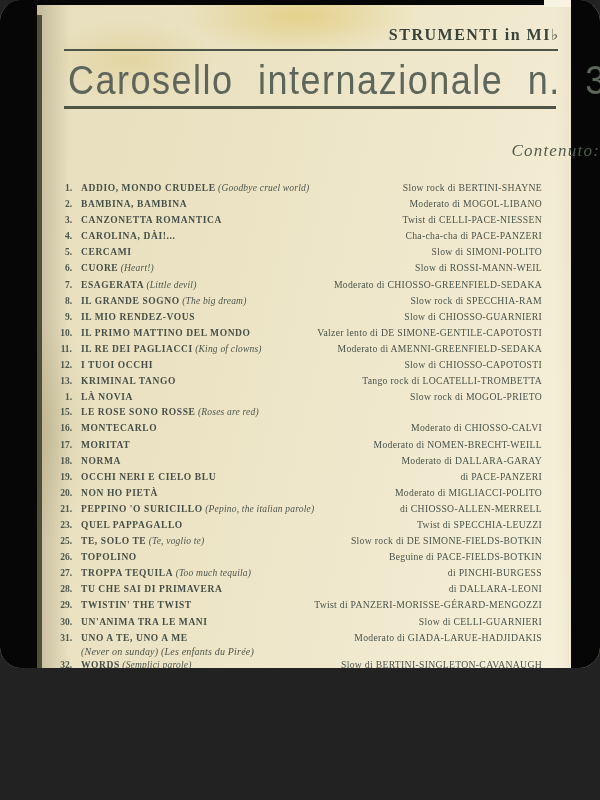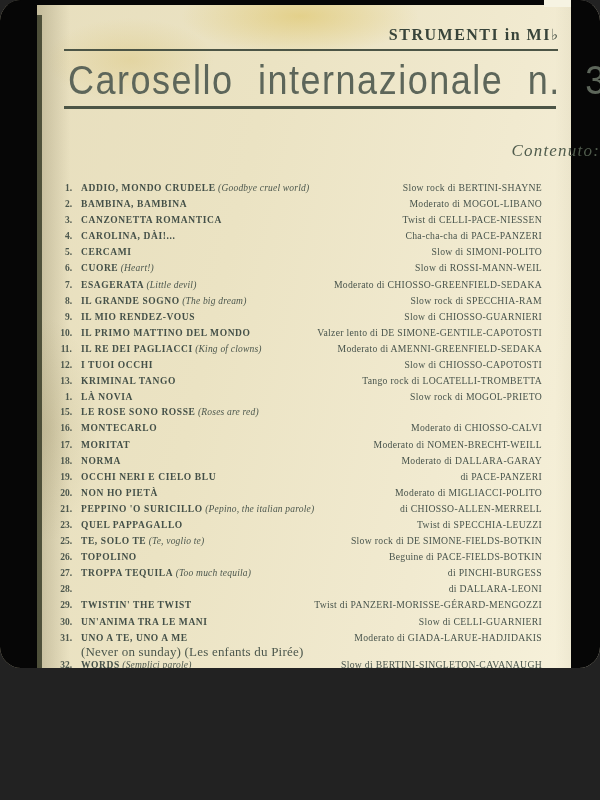--- a/index.html
+++ b/index.html
@@ -48,21 +48,21 @@
     font-size:17px;letter-spacing:1.2px;color:#505c4d;
   }
 
   .toc{position:absolute;top:180px;left:52px;width:490px;color:#49544a;}
   .toc-row{display:flex;align-items:baseline;line-height:15.1px;white-space:nowrap;}
   .toc-num{flex:0 0 20px;text-align:right;margin-right:9px;font-size:9.5px;font-weight:bold;color:#4c574d;}
   .toc-main{flex:0 1 auto;font-size:9.5px;}
   .toc-title{font-weight:bold;letter-spacing:0.6px;color:#445048;}
   .toc-sub{font-style:italic;letter-spacing:0.2px;color:#4c574d;}
   .toc-credit{margin-left:auto;padding-left:8px;text-align:left;font-size:9.7px;letter-spacing:0.3px;color:#48544c;}
-  .toc-sub2-row{line-height:11px;padding-left:29px;font-size:13px;color:#4c574d;letter-spacing:0.2px;}
+  .toc-sub2-row{line-height:11px;padding-left:29px;font-size:10px;font-style:italic;color:#4c574d;letter-spacing:0.2px;}
 
   .frule{position:absolute;left:68px;width:492px;height:4px;
     border-top:1.5px solid #47523f;border-bottom:1.5px solid #47523f;box-sizing:border-box;}
   .frule-top{top:717px;}
   .frule-bottom{top:759px;left:72px;width:488px;}
 
   .publisher{
     position:absolute;top:725px;left:72px;white-space:nowrap;
     font-family:"Liberation Sans",sans-serif;font-weight:bold;color:#3f4e3e;
     font-size:26px;transform:scale(0.93,1.08);transform-origin:left top;
@@ -292,20 +292,24 @@
       <div class="toc-row">
     <span class="toc-num">27.</span>
     <span class="toc-main">
       <span class="toc-title">TROPPA TEQUILA</span>
       <span class="toc-sub">(Too much tequila)</span>
     </span>
     <span class="toc-credit">di PINCHI-BURGESS</span>
   </div>
       <div class="toc-row">
     <span class="toc-num">28.</span>
+    <span class="toc-main">
+      <span class="toc-title">TU CHE SAI DI PRIMAVERA</span>
+      
+    </span>
     <span class="toc-credit">di DALLARA-LEONI</span>
   </div>
       <div class="toc-row">
     <span class="toc-num">29.</span>
     <span class="toc-main">
       <span class="toc-title">TWISTIN' THE TWIST</span>
       
     </span>
     <span class="toc-credit">Twist di PANZERI-MORISSE-GÉRARD-MENGOZZI</span>
   </div>

